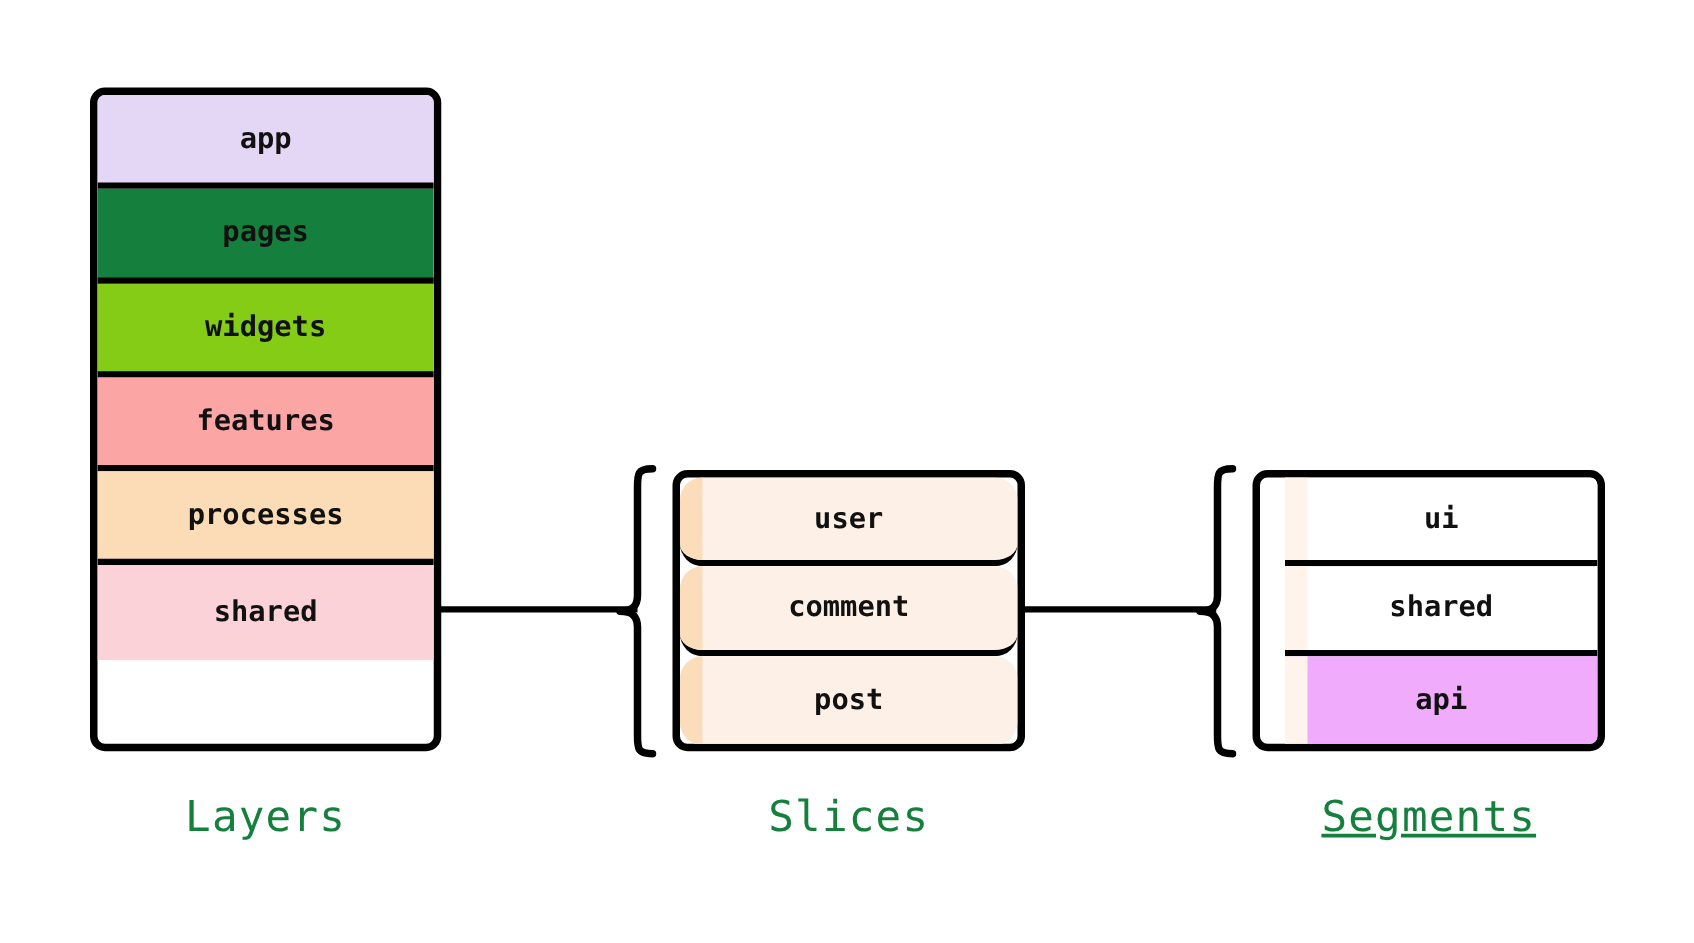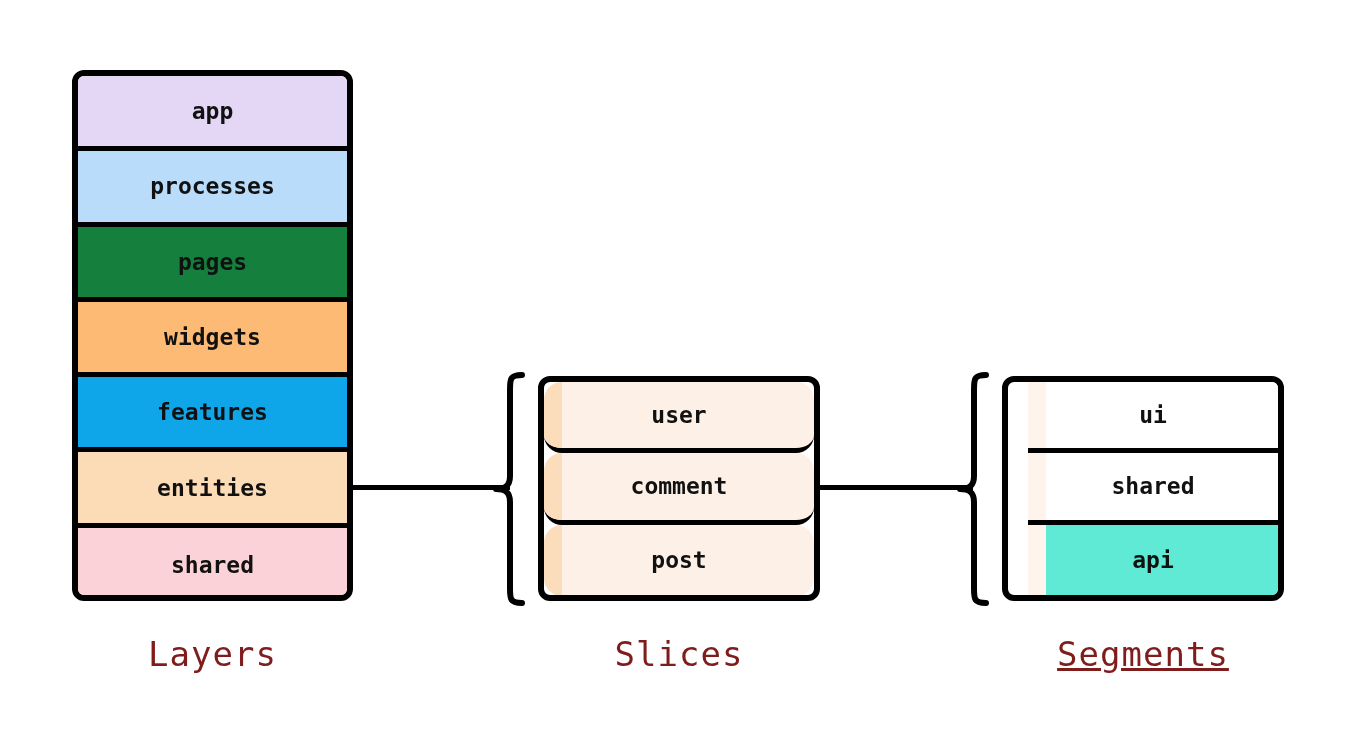--- a/index.html
+++ b/index.html
@@ -112,51 +112,48 @@
   .bracket svg { display: block; width: 100%; height: 100%; }
 
   
   .caption {
     position: absolute;
     top: 634px;
     text-align: center;
     font-family: "DejaVu Sans Mono", "Liberation Mono", monospace;
     font-weight: normal;
     font-size: 34px;
-    color: #7f1d1d;
+    color: #15803d;
     letter-spacing: 1px;
     white-space: nowrap;
   }
   #caption-layers   { left: 72px;   width: 281px; }
   #caption-slices   { left: 538px;  width: 282px; }
   #caption-segments { left: 1002px; width: 282px; text-decoration: underline; }
 </style>
 </head>
 <body>
 
 <div id="stage">
 
   <div id="layers-box" class="col-box">
     <div class="row" style="background:#E4D7F5">
       <span class="row-label">app</span>
     </div>
-    <div class="row" style="background:#B9DCFB">
-      <span class="row-label">processes</span>
-    </div>
     <div class="row" style="background:#15803d">
       <span class="row-label">pages</span>
     </div>
-    <div class="row" style="background:#fdba74">
+    <div class="row" style="background:#84cc16">
       <span class="row-label">widgets</span>
     </div>
-    <div class="row" style="background:#0ea5e9">
+    <div class="row" style="background:#fca5a5">
       <span class="row-label">features</span>
     </div>
     <div class="row" style="background:#FCDCB6">
-      <span class="row-label">entities</span>
+      <span class="row-label">processes</span>
     </div>
     <div class="row" style="background:#FBD2D7">
       <span class="row-label">shared</span>
     </div>
   </div>
 
   <div id="connector-1" class="connector"></div>
 
   <div id="bracket-slices" class="bracket">
     <svg viewBox="0 0 34 238" preserveAspectRatio="none">
@@ -201,21 +198,21 @@
 
   <div id="segments-box" class="col-box">
     <div class="row" style="background:#FFFFFF">
       <span class="stripe" style="background:#FEF4EC"></span>
       <span class="row-label">ui</span>
     </div>
     <div class="row" style="background:#FFFFFF">
       <span class="stripe" style="background:#FEF4EC"></span>
       <span class="row-label">shared</span>
     </div>
-    <div class="row" style="background:#5eead4">
+    <div class="row" style="background:#f0abfc">
       <span class="stripe" style="background:#FEF4EC"></span>
       <span class="row-label">api</span>
     </div>
   </div>
 
   <div id="caption-layers" class="caption">Layers</div>
   <div id="caption-slices" class="caption">Slices</div>
   <div id="caption-segments" class="caption">Segments</div>
 
 </div>

